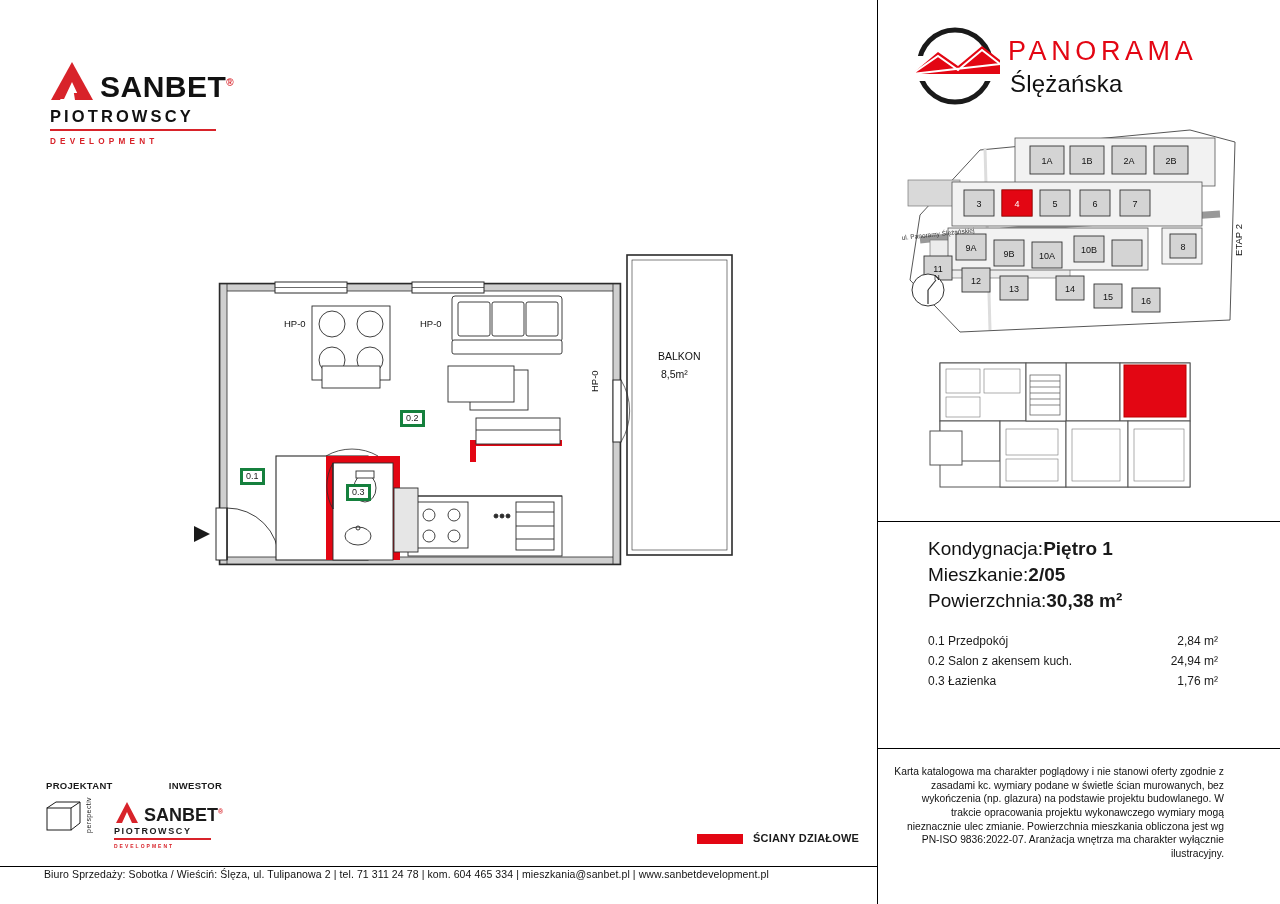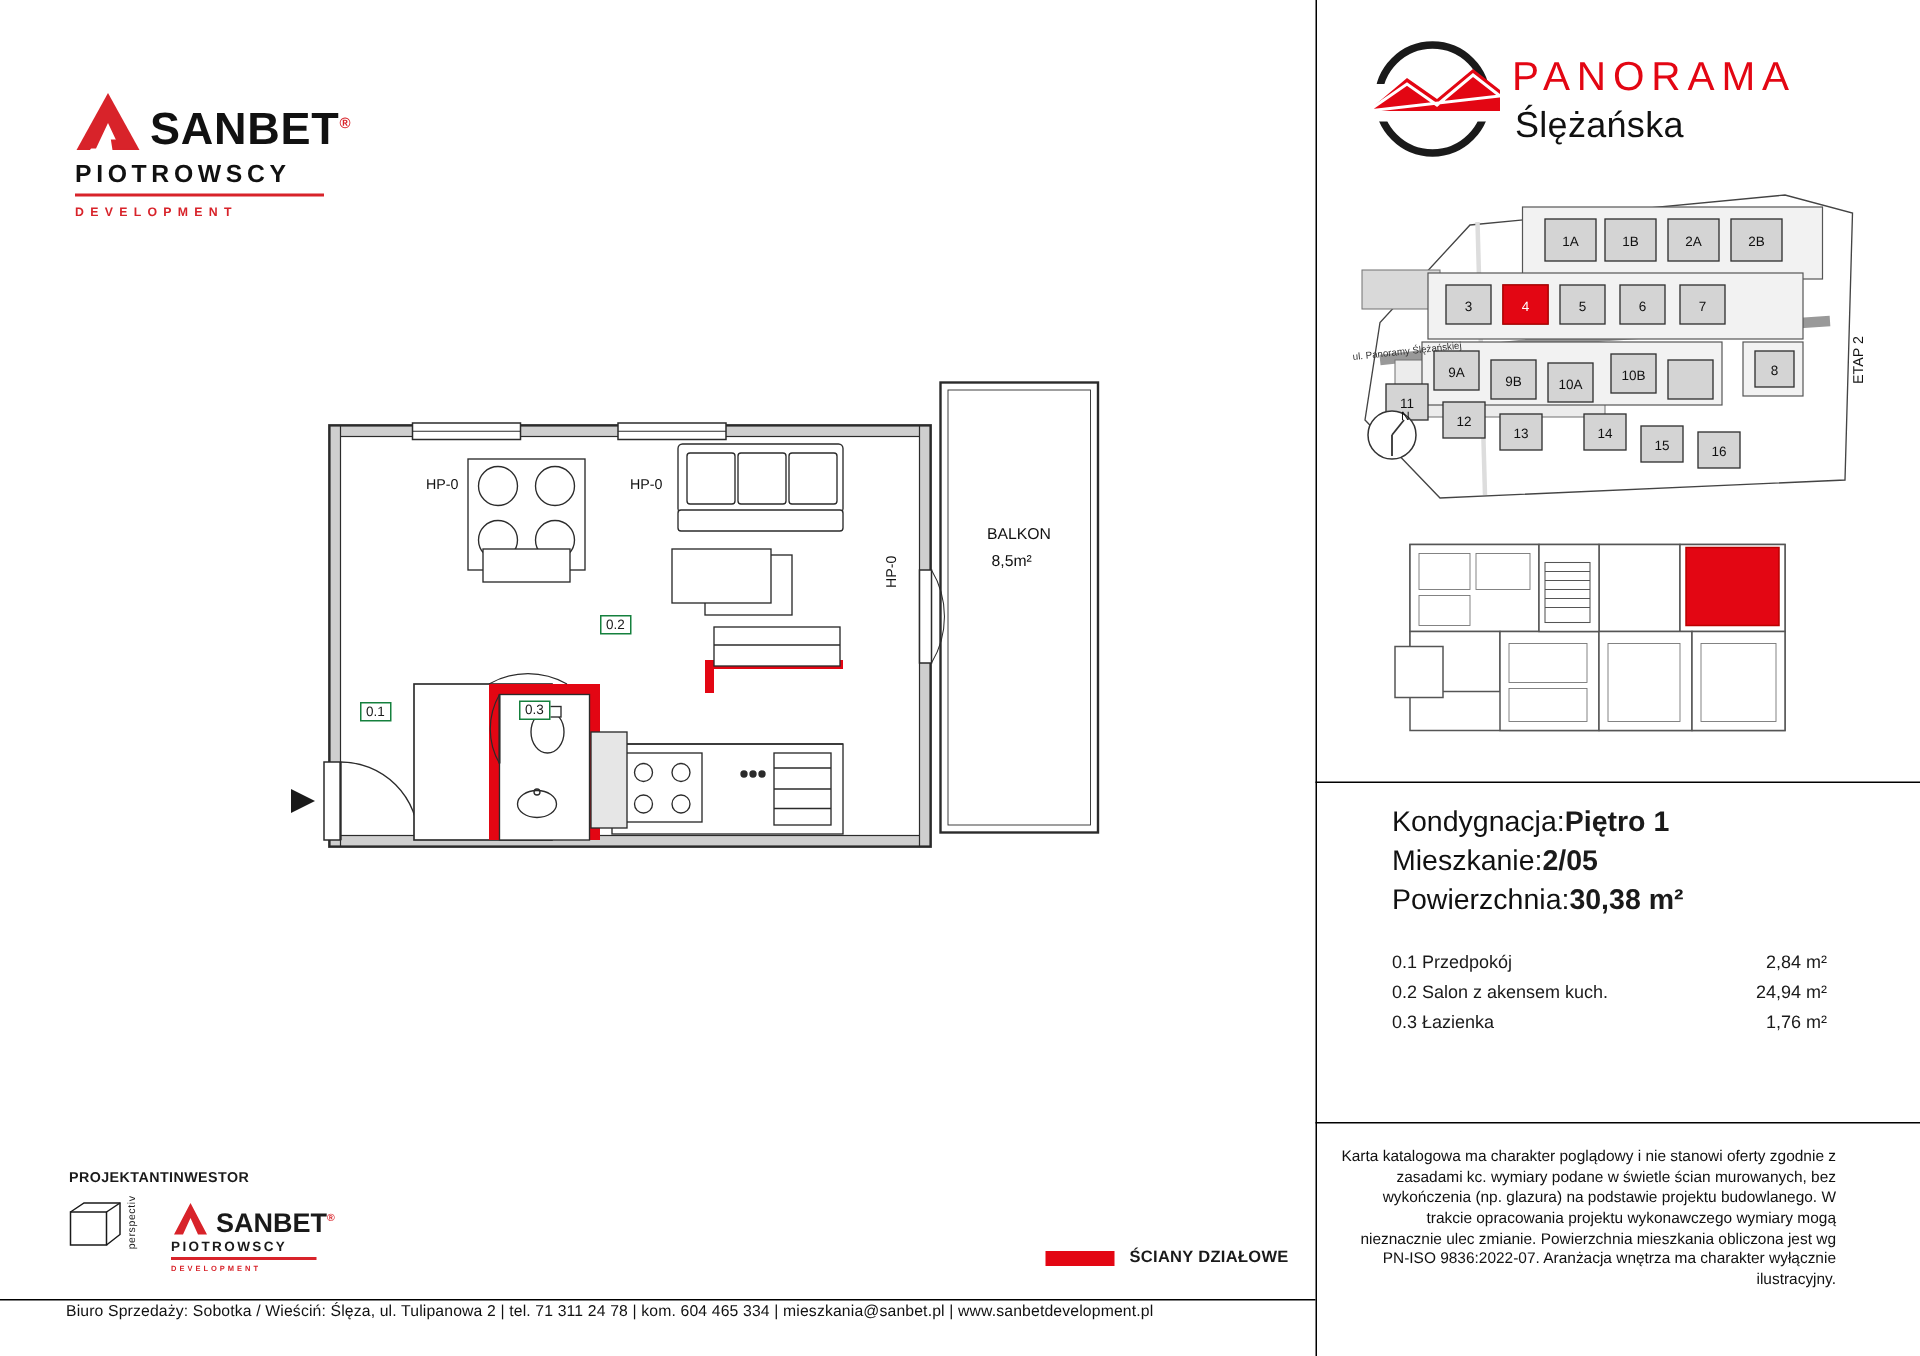--- a/index.html
+++ b/index.html
@@ -38,27 +38,27 @@
   .sanbet-rule { height:2px; background:#d8232a; margin-top:3px; width:166px;}
 
   
   .plan { position:absolute; left:180px; top:240px; width:580px; height:360px; }
   .plan svg { display:block; }
 
   .lbl {
     position:absolute; font-size:9.5px; color:#111; font-family:"Liberation Sans", sans-serif;
   }
   .room-tag {
-    position:absolute; border:1px solid #15803d; background:#fff;
+    position:absolute; border:3px solid #15803d; background:#fff;
     font-size:9px; padding:1px 3px; line-height:1;
   }
 
   
   .proj-block { position:absolute; left:46px; top:780px; width:260px; }
-  .proj-head { display:flex; font-size:9.5px; font-weight:bold; letter-spacing:.3px;}
+  .proj-head { display:flex; gap:56px; font-size:9.5px; font-weight:bold; letter-spacing:.3px;}
   .proj-body { display:flex; gap:22px; margin-top:6px; align-items:flex-start;}
   .persp { display:flex; align-items:flex-end; gap:3px;}
   .persp-box { width:36px; height:32px; position:relative; }
   .persp-txt { font-size:7px; writing-mode:vertical-rl; transform:rotate(180deg); letter-spacing:.4px;}
   .mini-sanbet { margin-top:2px; }
   .mini-row { display:flex; align-items:flex-end; gap:4px;}
   .mini-mark { width:26px; height:25px; position:relative;}
   .mini-word { font-size:18px; font-weight:bold; line-height:1; }
   .mini-reg { font-size:7px; vertical-align:super; color:#d8232a;}
   .mini-sub { font-size:9px; font-weight:bold; letter-spacing:1.6px; margin-top:2px;}
@@ -253,21 +253,21 @@
 
     <div class="lbl" style="left:104px; top:78px;">HP-0</div>
     <div class="lbl" style="left:240px; top:78px;">HP-0</div>
     <div class="lbl" style="left:409px; top:152px; transform:rotate(-90deg); transform-origin:left top;">HP-0</div>
 
     <div class="lbl" style="left:478px; top:110px; font-size:10.5px;">BALKON</div>
     <div class="lbl" style="left:481px; top:128px; font-size:10.5px;">8,5m²</div>
 
     <div class="room-tag" style="left:60px; top:228px;">0.1</div>
     <div class="room-tag" style="left:220px; top:170px;">0.2</div>
-    <div class="room-tag" style="left:166px; top:227px;">0.3</div>
+    <div class="room-tag" style="left:166px; top:244px;">0.3</div>
   </div>
 
   <div class="legend">
     <div class="legend-swatch"></div>
     <div class="legend-label">ŚCIANY DZIAŁOWE</div>
   </div>
 
   <div class="proj-block">
     <div class="proj-head">
       <span>PROJEKTANT</span>

